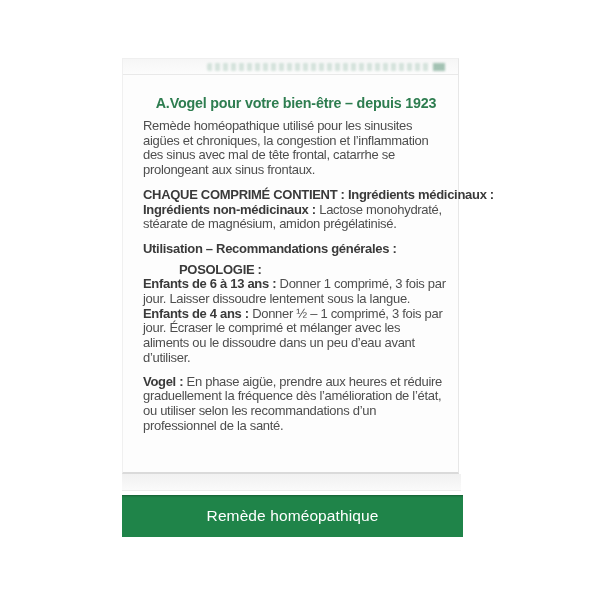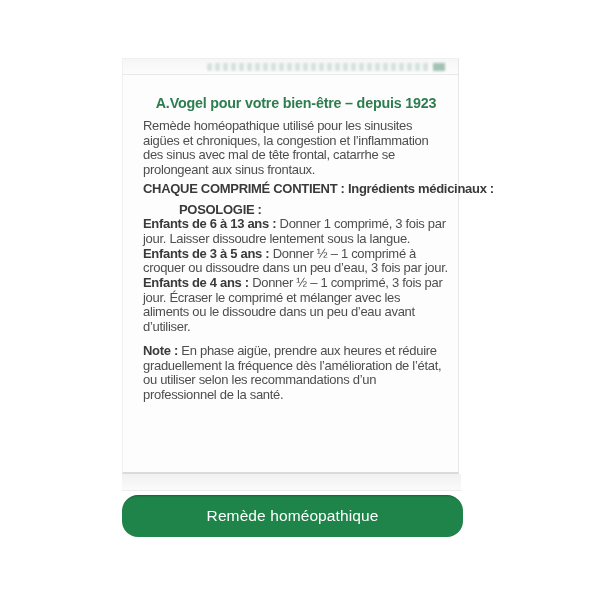--- a/index.html
+++ b/index.html
@@ -55,40 +55,39 @@
   }
   .t {
     font-size: 13px;
     line-height: 14.7px;
     letter-spacing: -0.3px;
     color: #4e4e4e;
     margin: 0;
   }
   .t strong { color: #3a3a3a; font-weight: 700; }
   .blockline { display: block; white-space: nowrap; }
-  .g3 { margin-top: 4px; }
+  .g3 { margin-top: 10px; }
   .g6 { margin-top: 6px; padding-left: 36px; }
   .g9 { margin-top: 9px; }
   
   .bottom-face {
     position: absolute;
     left: 122px; top: 474px;
     width: 339px; height: 17px;
     background: linear-gradient(180deg, #f1f1f1, #fafafa);
     border-bottom: 1px solid #ececec;
   }
   
   .banner {
     position: absolute;
     left: 122px; top: 495px;
     width: 341px; height: 42px;
     background: #1f8449;
     display: flex; align-items: center; justify-content: center;
     box-shadow: inset 0 3px 2px -2px rgba(0,0,0,0.3);
-    border-radius: 16px;
   }
   .banner-label {
     color: #ffffff;
     font-size: 15.5px;
     letter-spacing: 0.1px;
   }
 </style>
 </head>
 <body>
 
@@ -102,37 +101,37 @@
     </div>
 
     <div class="face">
 
       <h1 class="brand">A.Vogel pour votre bien-être – depuis 1923</h1>
 
       <p class="t">Remède homéopathique utilisé pour les sinusites aigües et chroniques, la congestion et l’inflammation des sinus avec mal de tête frontal, catarrhe se prolongeant aux sinus frontaux.</p>
 
       <p class="t g3"><strong class="blockline">CHAQUE COMPRIMÉ CONTIENT : Ingrédients médicinaux :</strong></p>
 
+      <p class="t"><strong>Ingrédients non-médicinaux :</strong>
+        <span>Lactose monohydraté, stéarate de magnésium, amidon prégélatinisé.</span></p>
 
-      <p class="t g3"></p>
+      <p class="t g3"><strong class="blockline">Utilisation – Recommandations générales :</strong></p>
 
       <p class="t g6">
           <strong class="blockline">POSOLOGIE :</strong>
         </p>
 
       <p class="t"><strong>Enfants de 6 à 13 ans :</strong>
         <span>Donner 1 comprimé, 3 fois par jour. Laisser dissoudre lentement sous la langue.</span></p>
 
-      <p class="t"><strong>Enfants de 3 à 5 ans :</strong>
-        <span>Donner ½ – 1 comprimé à croquer ou dissoudre dans un peu d’eau, 3 fois par jour.</span></p>
 
       <p class="t"><strong>Enfants de 4 ans :</strong>
         <span>Donner ½ – 1 comprimé, 3 fois par jour. Écraser le comprimé et mélanger avec les aliments ou le dissoudre dans un peu d’eau avant d’utiliser.</span></p>
 
-      <p class="t g9"><strong>Note :</strong>
+      <p class="t g9"><strong>Vogel :</strong>
         <span>En phase aigüe, prendre aux heures et réduire graduellement la fréquence dès l’amélioration de l’état, ou utiliser selon les recommandations d’un professionnel de la santé.</span></p>
 
     </div>
   </div>
 
   <div class="bottom-face"></div>
 
   <div class="banner">
     <span class="banner-label">Remède homéopathique</span>
   </div>

